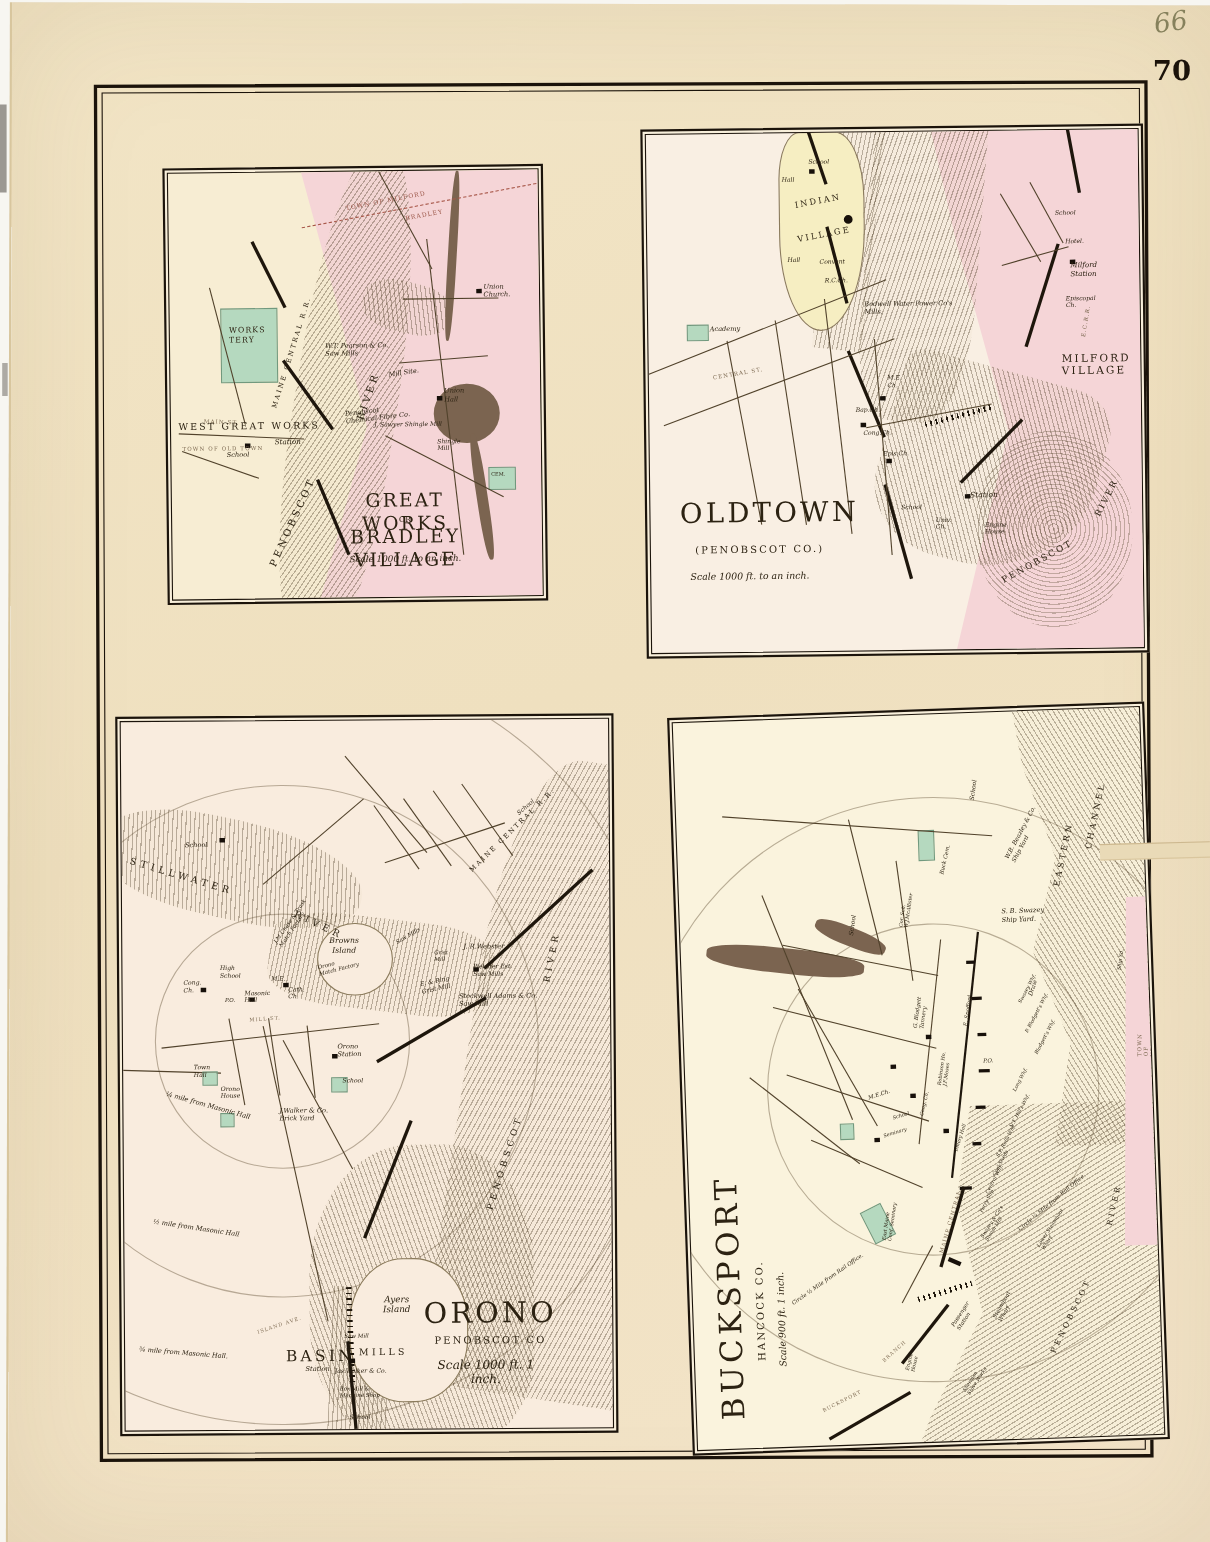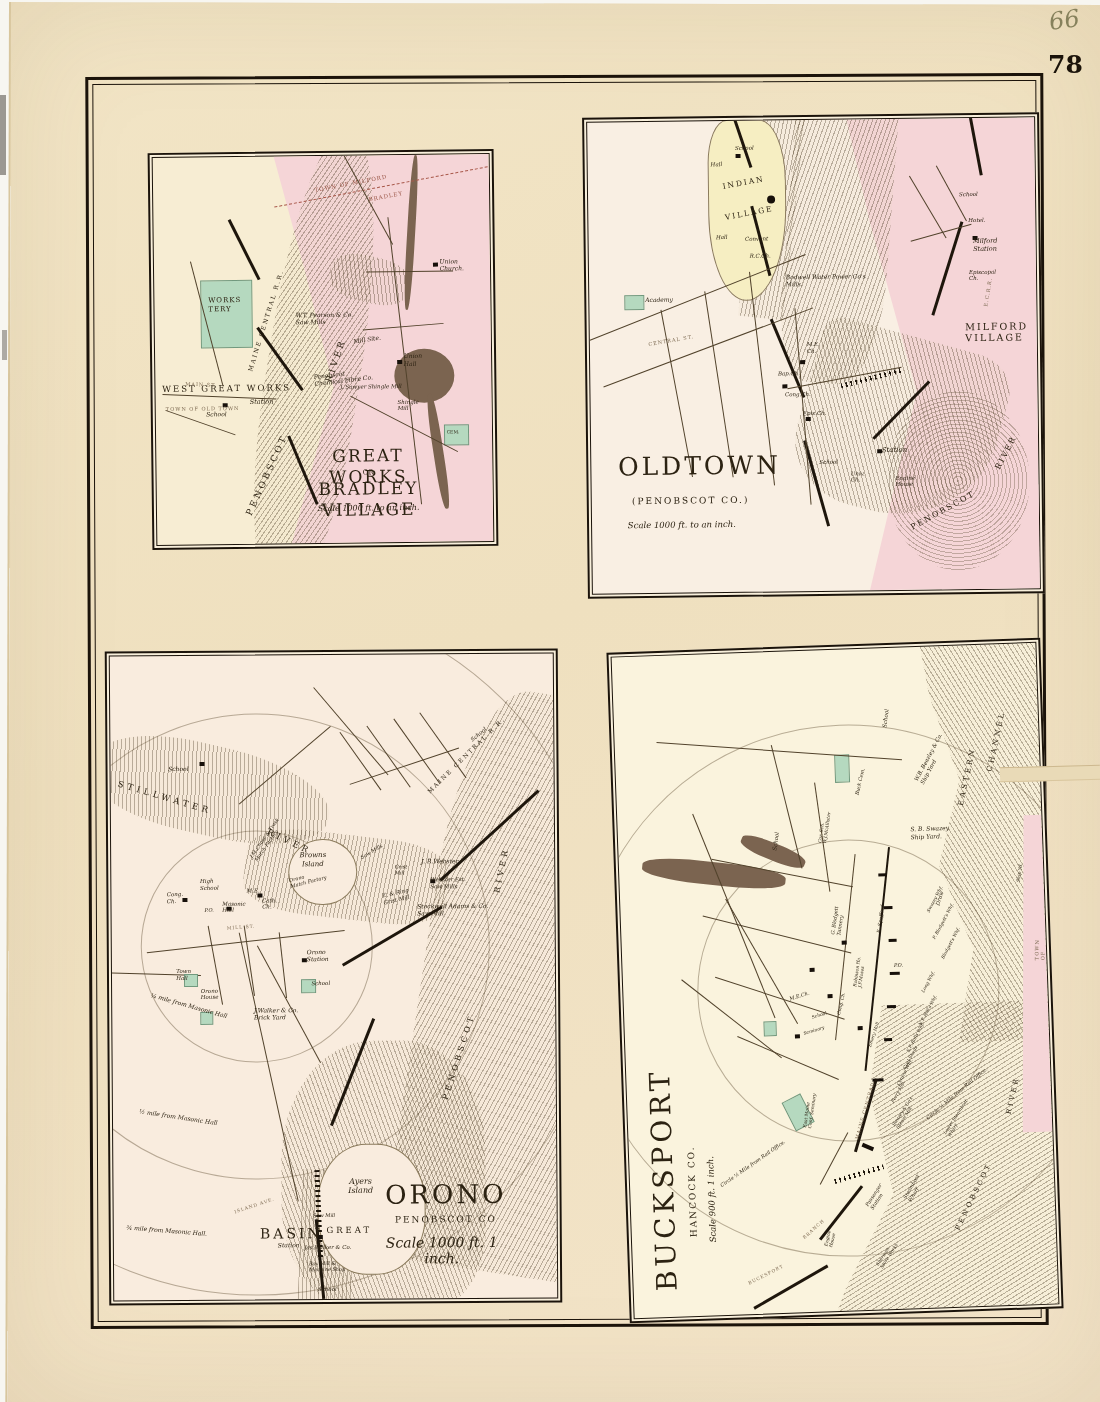--- a/index.html
+++ b/index.html
@@ -43,21 +43,21 @@
   .edge-mark{position:absolute;background:#3f3a33;}
 </style>
 </head>
 <body>
 
 <div id="root">
   <div id="paper"></div>
   <div class="edge-mark" style="left:0;top:95px;width:6px;height:80px;opacity:.5"></div>
   <div class="edge-mark" style="left:2px;top:330px;width:5px;height:30px;opacity:.4"></div>
   <div class="hand">66</div>
-  <div class="pgnum">78</div>
+  <div class="pgnum">70</div>
   <div class="frame-outer">
     <div class="frame-inner"></div>
   </div>
   <div class="tear"></div>
 
   <div class="panel" style="left:150px;top:151px;width:342px;height:393px;transform:rotate(-.7deg)">
     <div class="inner" style="background:#f7edd3">
       <div class="pk" style="left:0;top:0;width:100%;height:100%;
            clip-path:polygon(36% 0,100% 0,100% 100%,40% 100%,53% 60%,45% 30%)"></div>
       <div class="wt" style="--a:115deg;left:34%;top:-8%;width:28%;height:120%;transform:rotate(10deg);border-radius:45% 55% 35% 45%"></div>
@@ -272,31 +272,31 @@
       <span class="lb it" style="left:32%;top:54.5%;font-size:6px">J.Walker &amp; Co.
 Brick Yard</span>
       <span class="lb it" style="left:9%;top:52%;font-size:6px;transform:rotate(16deg)">¼ mile from Masonic Hall</span>
       <span class="lb it" style="left:6%;top:70%;font-size:6px;transform:rotate(9deg)">½ mile from Masonic Hall</span>
       <span class="lb it" style="left:3%;top:88%;font-size:6px;transform:rotate(5deg)">¾ mile from Masonic Hall.</span>
       <span class="lb it" style="left:53%;top:81%;font-size:8px;text-align:center">Ayers
 Island</span>
       <span class="lb ls4" style="left:74%;top:69%;font-size:8px;transform:rotate(-72deg)">PENOBSCOT</span>
       <span class="lb ls4" style="left:86%;top:37%;font-size:8px;transform:rotate(-78deg)">RIVER</span>
       <span class="lb ls3" style="left:33%;top:88.5%;font-size:14px">BASIN</span>
-      <span class="lb ls3" style="left:48%;top:88.5%;font-size:8.5px">GREAT</span>
+      <span class="lb ls3" style="left:48%;top:88.5%;font-size:8.5px">MILLS</span>
       <span class="lb it" style="left:37%;top:91%;font-size:6px">Station</span>
       <span class="lb it" style="left:43%;top:91.5%;font-size:5.5px">Jas.Walker &amp; Co.</span>
       <span class="lb it" style="left:45%;top:86.5%;font-size:5px">Saw Mill</span>
       <span class="lb it" style="left:44%;top:94%;font-size:5px">Box Mill &amp;
 Machine Shop</span>
       <span class="lb it" style="left:46%;top:98%;font-size:5.5px">School</span>
       <span class="lb ls1 faded" style="left:27%;top:86%;font-size:4.5px;transform:rotate(-18deg)">ISLAND AVE.</span>
       <span class="lb ls3 ctr" style="left:75%;top:81.5%;font-size:26px">ORONO</span>
       <span class="lb ls2 ctr" style="left:75%;top:87%;font-size:9px">PENOBSCOT CO</span>
-      <span class="lb it ctr" style="left:74%;top:90%;font-size:14px">Scale 1000 ft. 1 inch.</span>
+      <span class="lb it ctr" style="left:74%;top:90%;font-size:11px">Scale 1000 ft. 1 inch.</span>
       <div class="bk" style="left:46%;top:90%"></div>
     </div>
   </div>
 
   <div class="panel" style="left:618px;top:645px;width:430px;height:667px;transform:rotate(-2deg)">
     <div class="inner" style="background:#faf3dd">
       <div class="cir" style="left:74px;top:190px;width:300px;height:300px"></div>
       <div class="cir" style="left:-41px;top:75px;width:530px;height:530px"></div>
       <div class="wt" style="--a:60deg;left:58%;top:-4%;width:46%;height:64%;
            clip-path:polygon(30% 0,100% 0,100% 100%,45% 100%,54% 78%,38% 58%,50% 38%,36% 18%)"></div>

